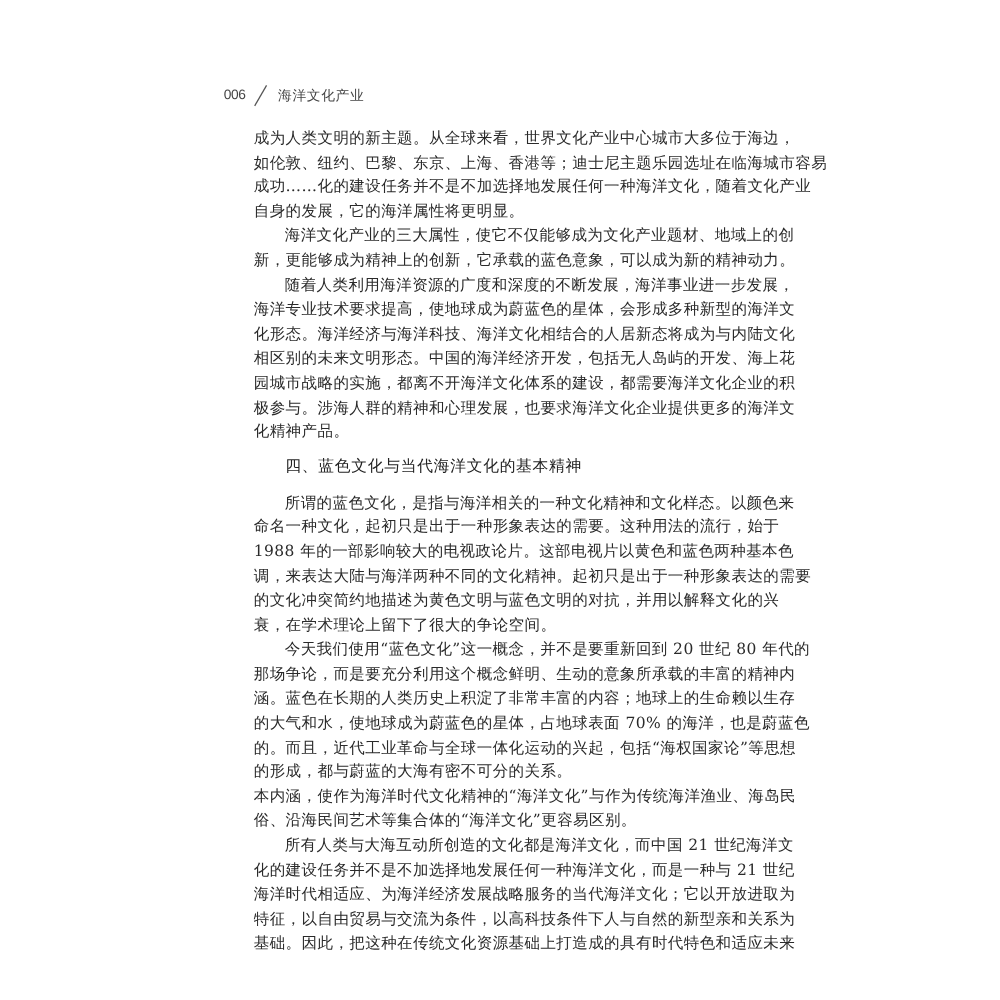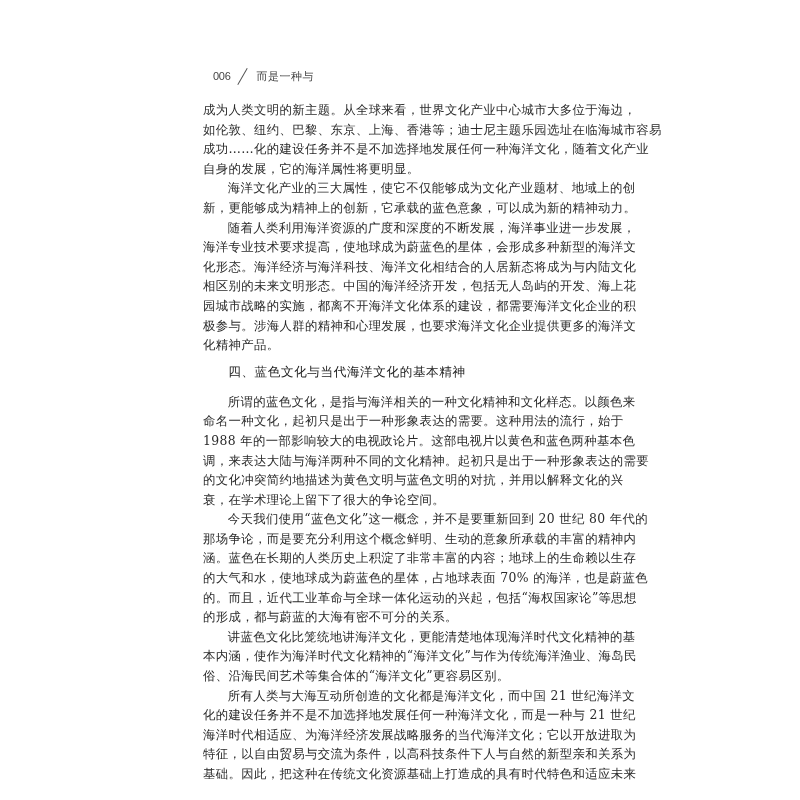--- a/index.html
+++ b/index.html
@@ -1,40 +1,40 @@
 <!DOCTYPE html>
 <html><head>
 <meta charset="utf-8">
 <style>
   html, body { margin: 0; padding: 0; background: #ffffff; }
   body { width: 800px; height: 800px; position: relative; overflow: hidden;
          font-family: "DejaVu Serif", "Liberation Serif", serif; color: #2a2a2a; }
   .running-head { position: absolute; left: 179px; top: 67px; height: 18px;
-                  display: flex; align-items: center; font-size: 11px; color: #444; margin-left: 34px; }
+                  display: flex; align-items: center; font-size: 11px; color: #444; }
   .page-num { font-family: "Liberation Sans", "DejaVu Sans", sans-serif; font-size: 11px; letter-spacing: -0.3px; }
   .slash { display: inline-block; width: 14px; height: 16px; margin: 0 6px; position: relative; }
   .slash::after { content: ""; position: absolute; left: 6px; top: -1px; width: 1px; height: 19px;
                   background: #555; transform: rotate(30deg); }
   .book-title { font-family: "DejaVu Sans", sans-serif; font-size: 11px; letter-spacing: 0.5px; }
   .body { position: absolute; left: 203px; top: 100px; width: 396px; }
   .para { margin: 0; font-size: 12.4px; line-height: 19.6px; text-align: justify;
           text-align-last: left; letter-spacing: 0.35px; }
-  .heading { margin: 8px 0 9px 0; font-family: Liberation Mono, monospace; font-size: 12.6px;
+  .heading { margin: 8px 0 9px 0; font-family: Liberation Sans, sans-serif; font-size: 12.6px;
              line-height: 20px; text-indent: 2em; letter-spacing: 0.6px; color: #222; }
   .line { display: block; white-space: nowrap; text-align-last: justify; text-align: justify; }
   .line.last { text-align-last: left; }
   .line.ind { padding-left: 2em; }
 </style>
 </head>
 <body>
 
 <div class="running-head">
   <span class="page-num">006</span>
   <span class="slash"></span>
-  <span class="book-title">而是一种与</span>
+  <span class="book-title">海洋文化产业</span>
 </div>
 
 <div class="body">
 
   <div class="para">
     <span class="line">成为人类文明的新主题。从全球来看，世界文化产业中心城市大多位于海边，</span>
     <span class="line">如伦敦、纽约、巴黎、东京、上海、香港等；迪士尼主题乐园选址在临海城市容易</span>
     <span class="line">成功……化的建设任务并不是不加选择地发展任何一种海洋文化，随着文化产业</span>
     <span class="line last">自身的发展，它的海洋属性将更明显。</span>
   </div>
@@ -68,21 +68,20 @@
   <div class="para">
     <span class="line ind">今天我们使用“蓝色文化”这一概念，并不是要重新回到 20 世纪 80 年代的</span>
     <span class="line">那场争论，而是要充分利用这个概念鲜明、生动的意象所承载的丰富的精神内</span>
     <span class="line">涵。蓝色在长期的人类历史上积淀了非常丰富的内容；地球上的生命赖以生存</span>
     <span class="line">的大气和水，使地球成为蔚蓝色的星体，占地球表面 70% 的海洋，也是蔚蓝色</span>
     <span class="line">的。而且，近代工业革命与全球一体化运动的兴起，包括“海权国家论”等思想</span>
     <span class="line last">的形成，都与蔚蓝的大海有密不可分的关系。</span>
   </div>
 
   <div class="para">
-    <span class="line ind">讲蓝色文化比笼统地讲海洋文化，更能清楚地体现海洋时代文化精神的基</span>
     <span class="line">本内涵，使作为海洋时代文化精神的“海洋文化”与作为传统海洋渔业、海岛民</span>
     <span class="line last">俗、沿海民间艺术等集合体的“海洋文化”更容易区别。</span>
   </div>
 
   <div class="para">
     <span class="line ind">所有人类与大海互动所创造的文化都是海洋文化，而中国 21 世纪海洋文</span>
     <span class="line">化的建设任务并不是不加选择地发展任何一种海洋文化，而是一种与 21 世纪</span>
     <span class="line">海洋时代相适应、为海洋经济发展战略服务的当代海洋文化；它以开放进取为</span>
     <span class="line">特征，以自由贸易与交流为条件，以高科技条件下人与自然的新型亲和关系为</span>
     <span class="line">基础。因此，把这种在传统文化资源基础上打造成的具有时代特色和适应未来</span>

